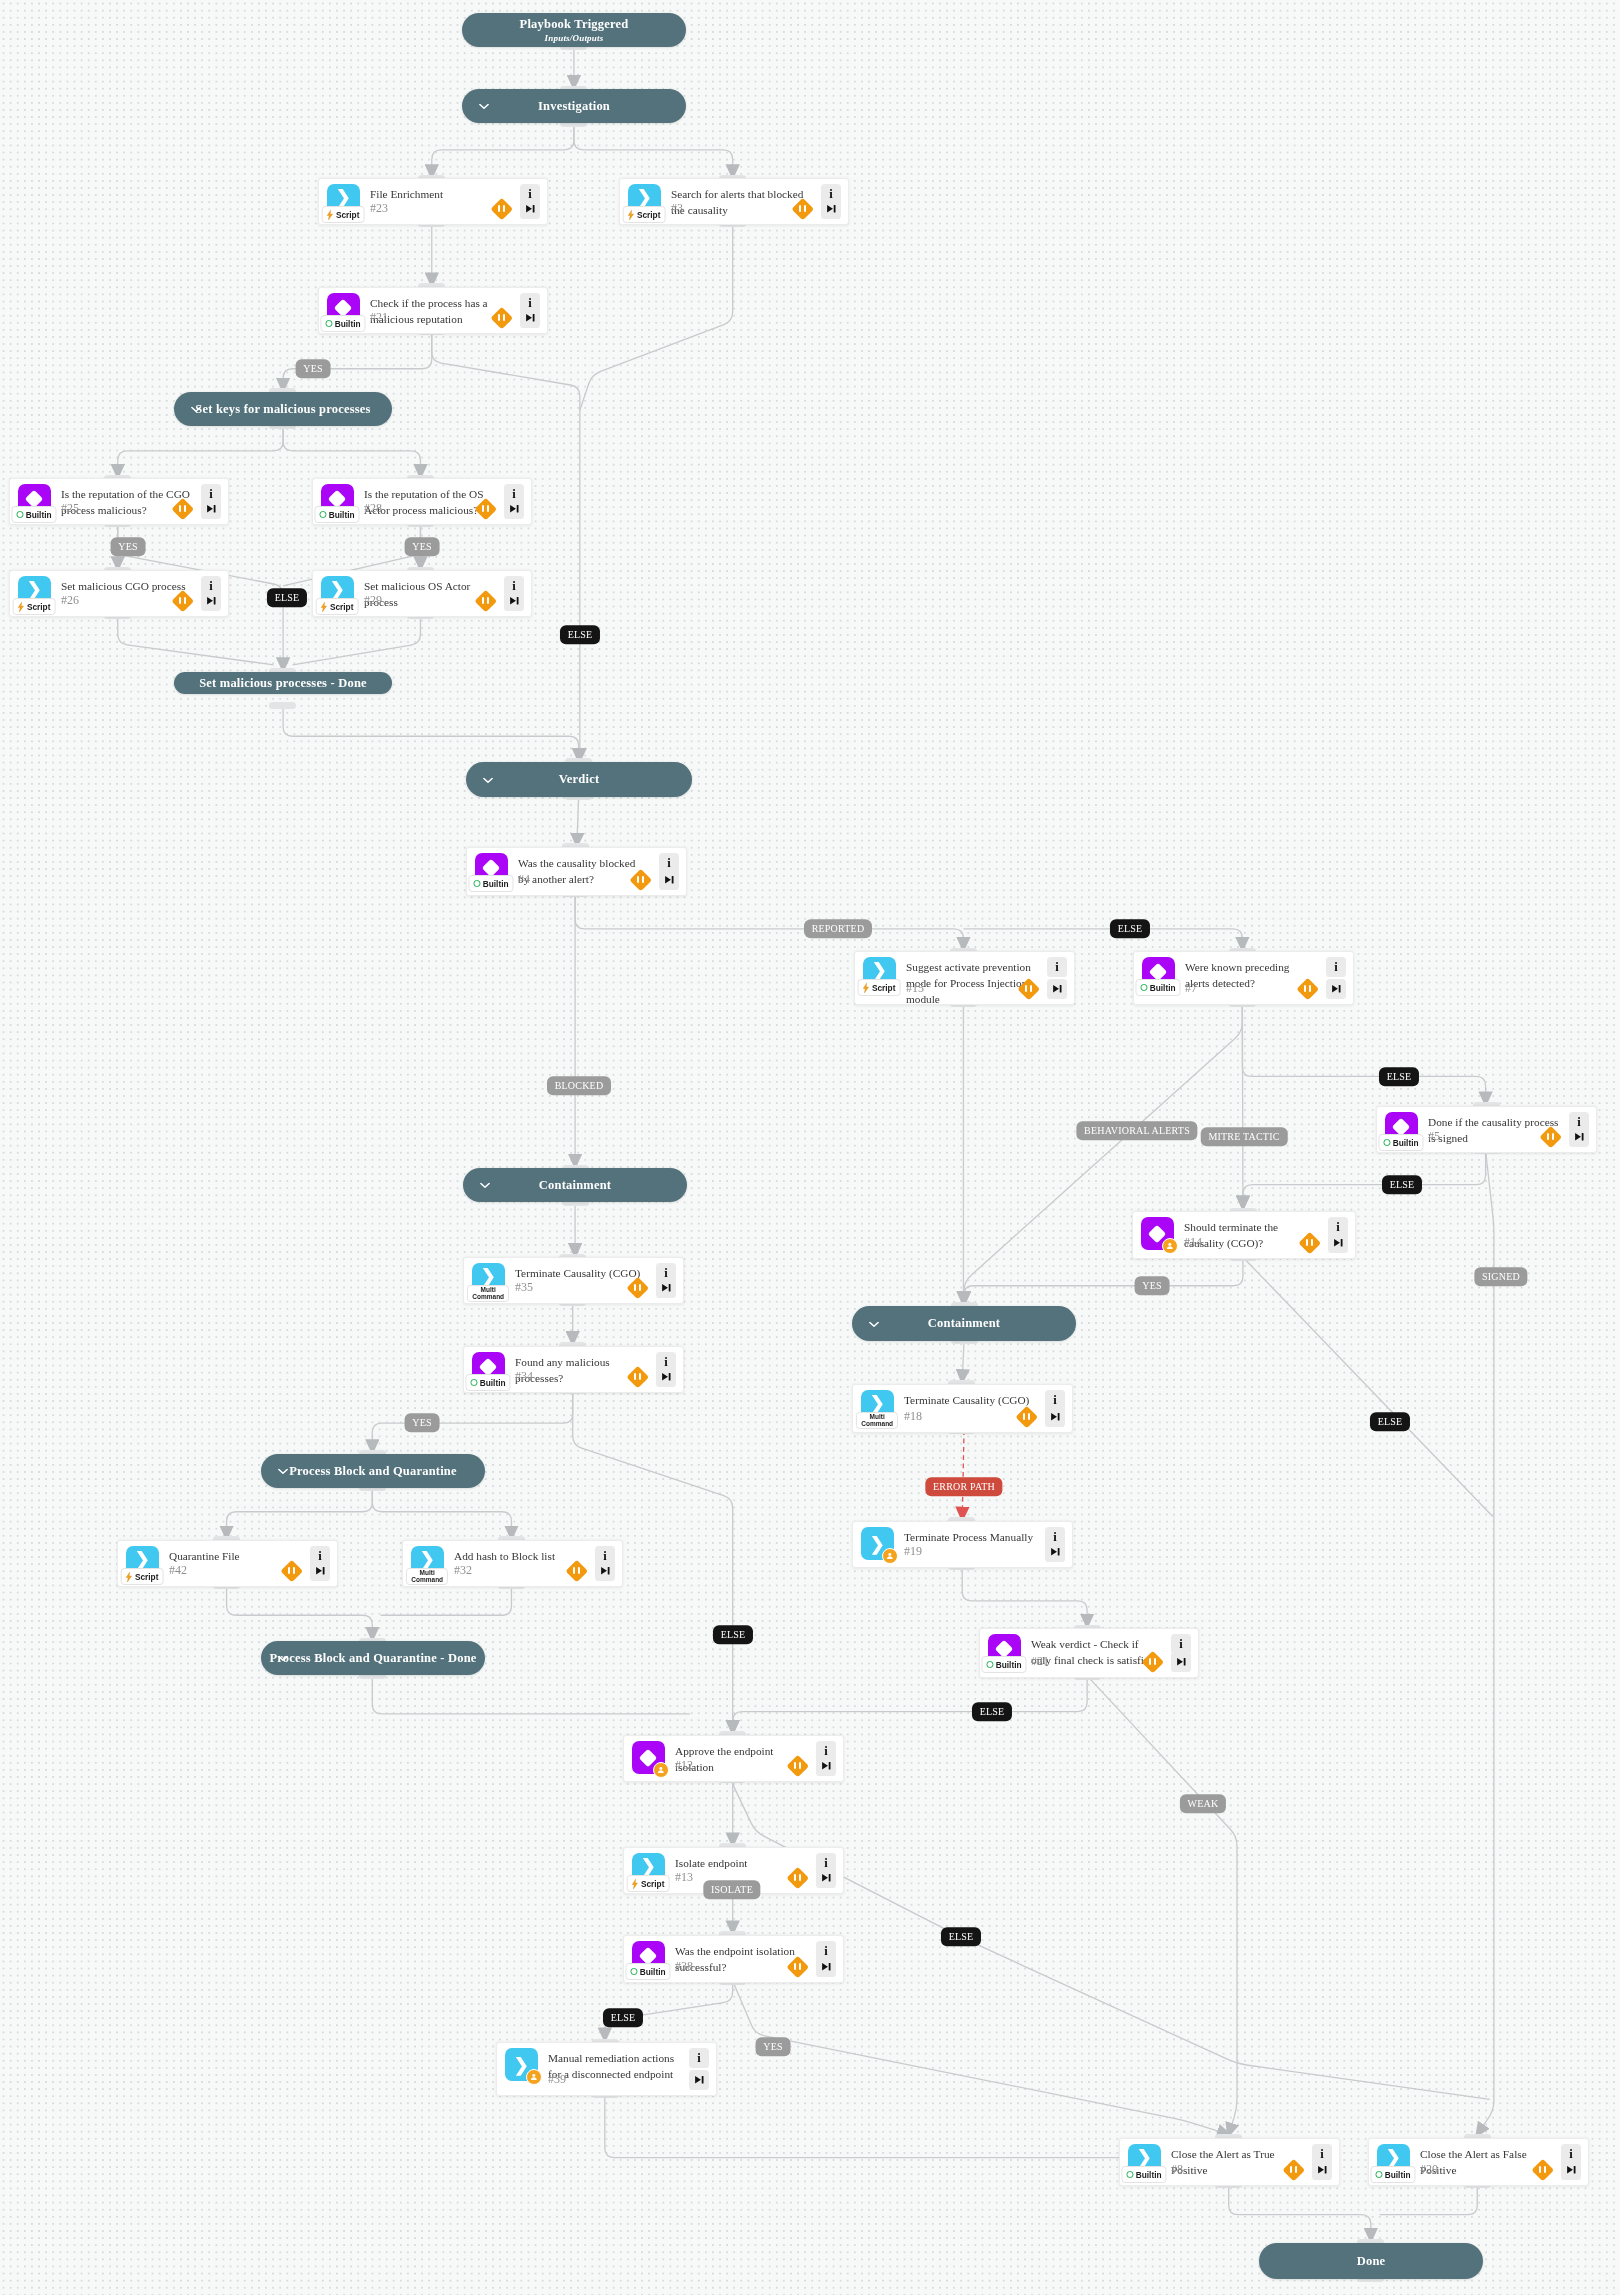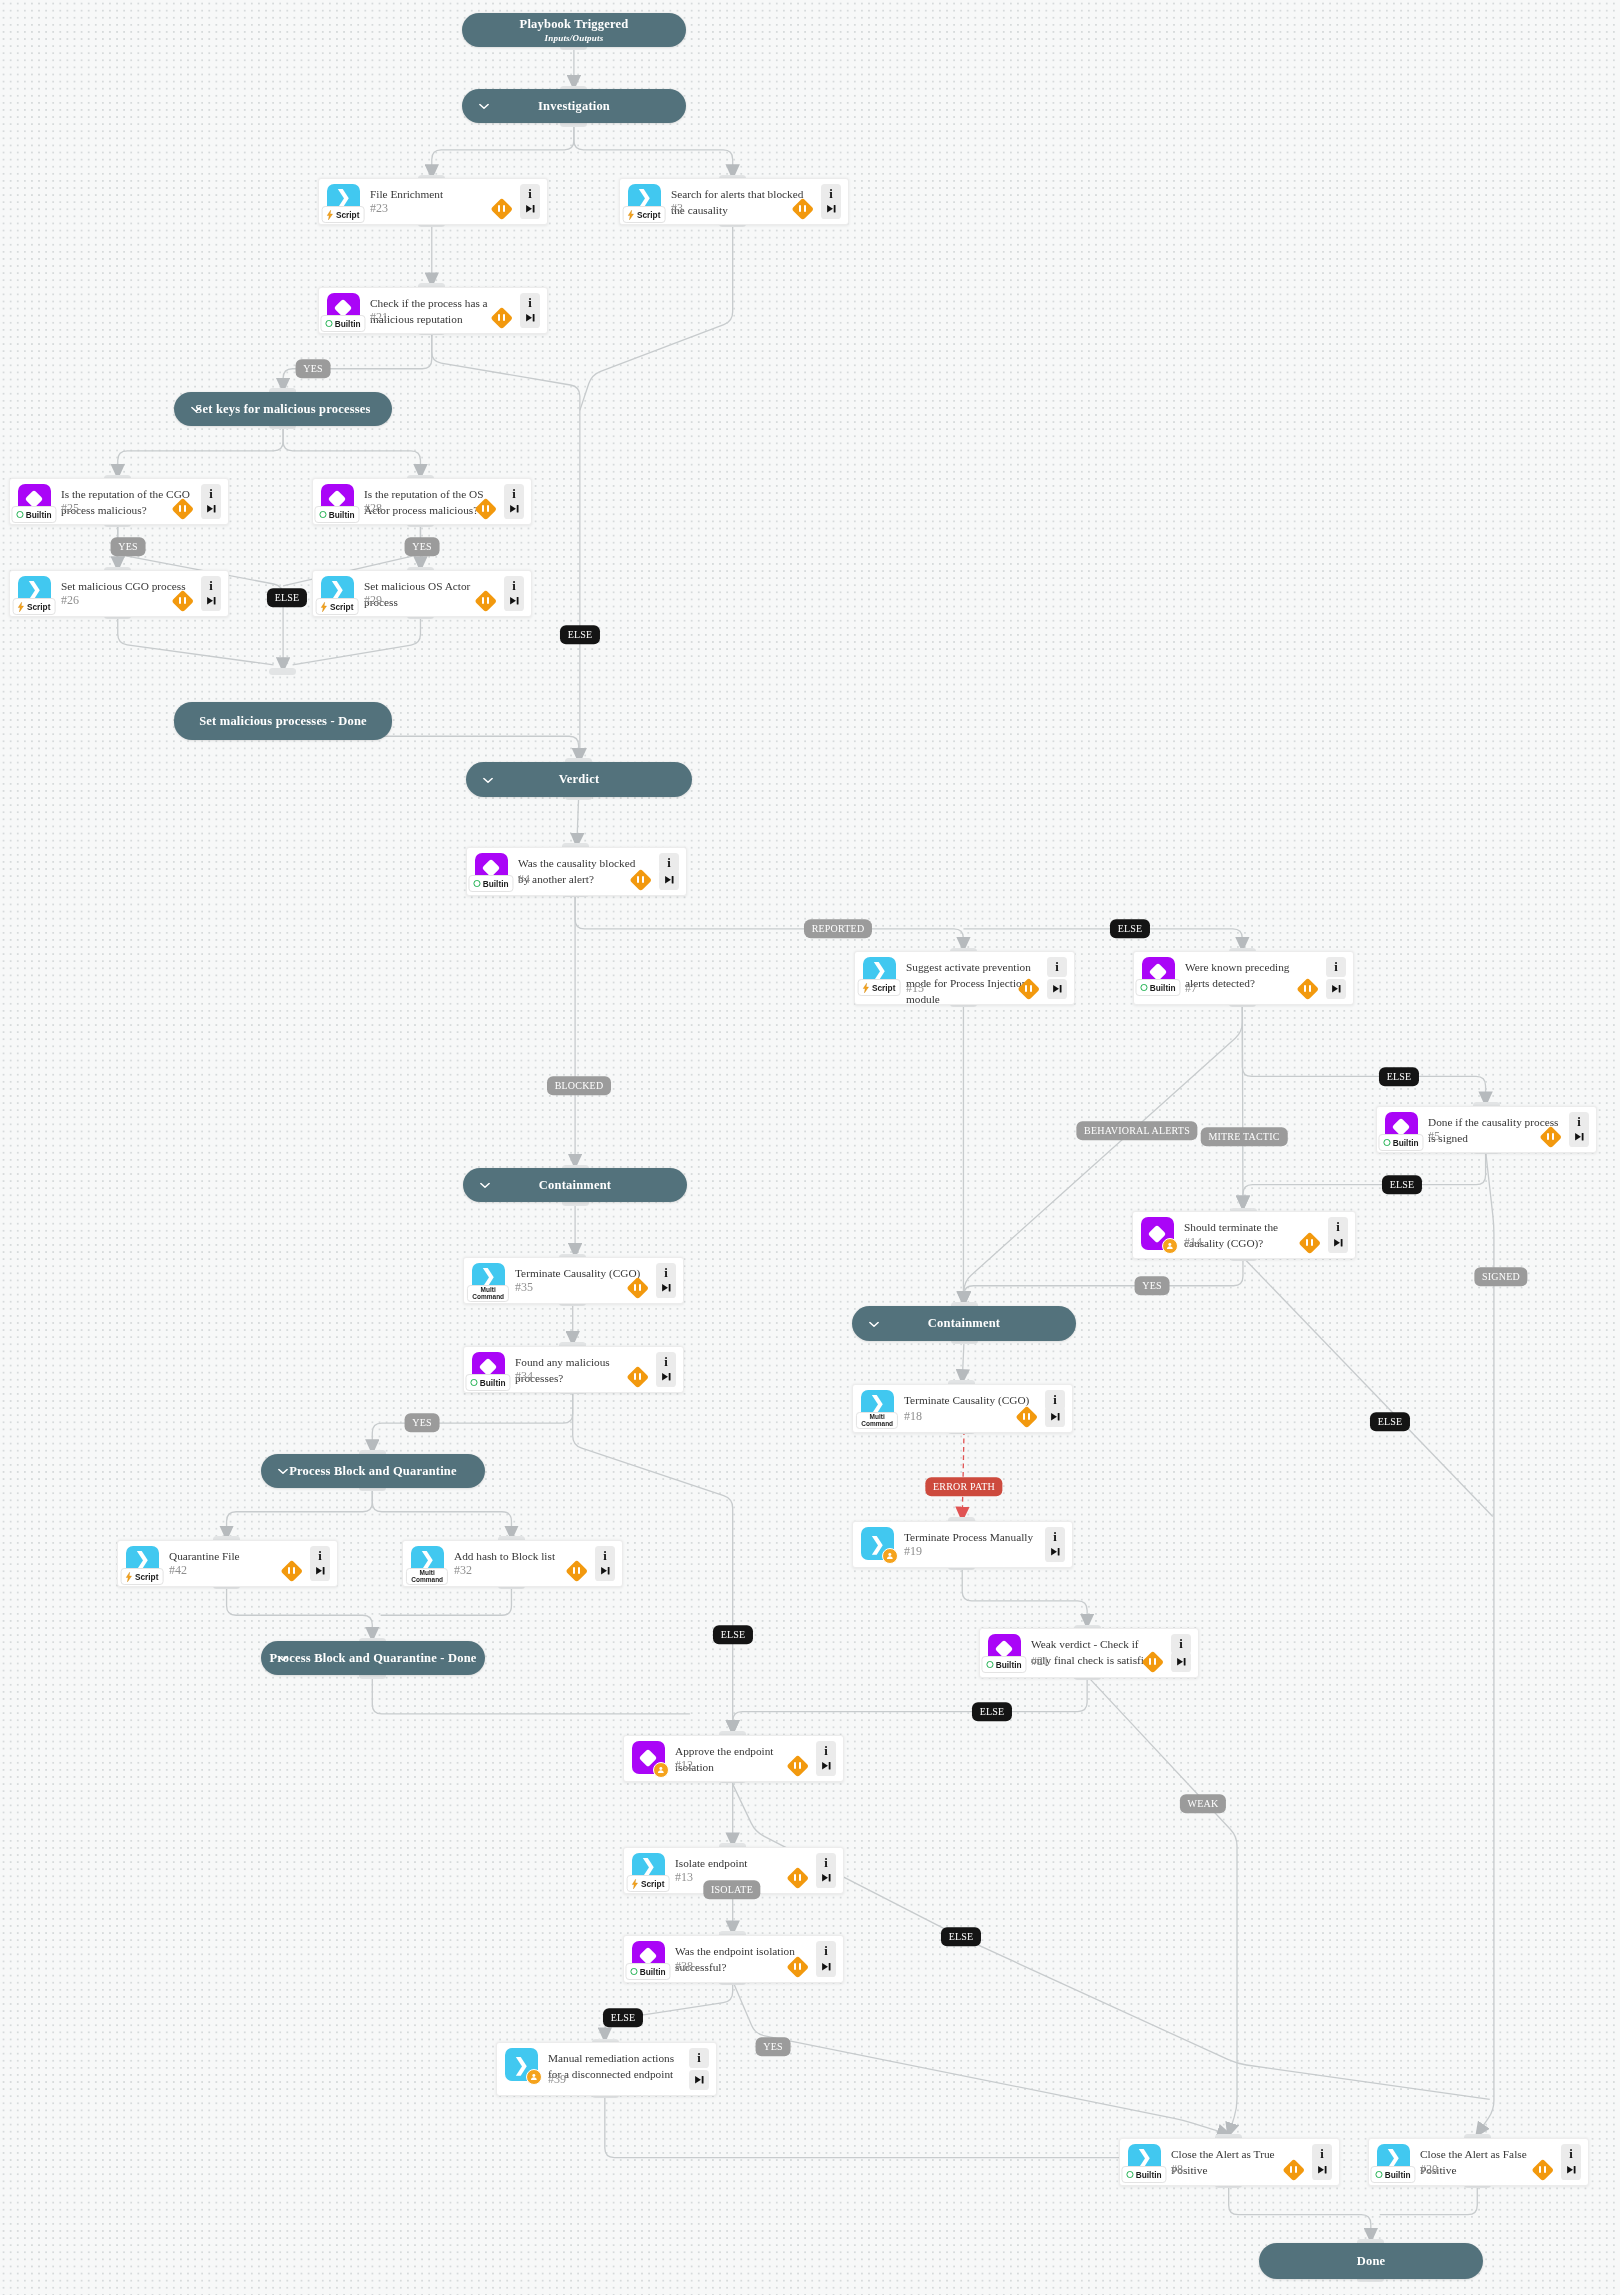--- a/index.html
+++ b/index.html
@@ -201,21 +201,21 @@
             <path d="M1.5 1.5 L8.5 8 L15.5 1.5" stroke="#fff" stroke-width="2.6" fill="none" stroke-linecap="round" stroke-linejoin="round"></path>
           </svg></span>
         <div class="main">Investigation</div>
       </div>
       <div class="section plain" style="left: 174px; top: 392px; width: 218px; height: 34px;">
         <span class="chevwrap"><svg width="10" height="6" viewBox="0 0 17 10">
             <path d="M1.5 1.5 L8.5 8 L15.5 1.5" stroke="#fff" stroke-width="2.6" fill="none" stroke-linecap="round" stroke-linejoin="round"></path>
           </svg></span>
         <div class="main">Set keys for malicious processes</div>
       </div>
-      <div class="section plain" style="left: 174px; top: 702px; width: 218px; height: 38px;">
+      <div class="section plain" style="left: 174px; top: 672px; width: 218px; height: 22px;">
         <div class="main">Set malicious processes - Done</div>
       </div>
       <div class="section plain" style="left: 466px; top: 762px; width: 226px; height: 35px;">
         <span class="chevwrap"><svg width="10" height="6" viewBox="0 0 17 10">
             <path d="M1.5 1.5 L8.5 8 L15.5 1.5" stroke="#fff" stroke-width="2.6" fill="none" stroke-linecap="round" stroke-linejoin="round"></path>
           </svg></span>
         <div class="main">Verdict</div>
       </div>
       <div class="section plain" style="left: 463px; top: 1168px; width: 224px; height: 34px;">
         <span class="chevwrap"><svg width="10" height="6" viewBox="0 0 17 10">

